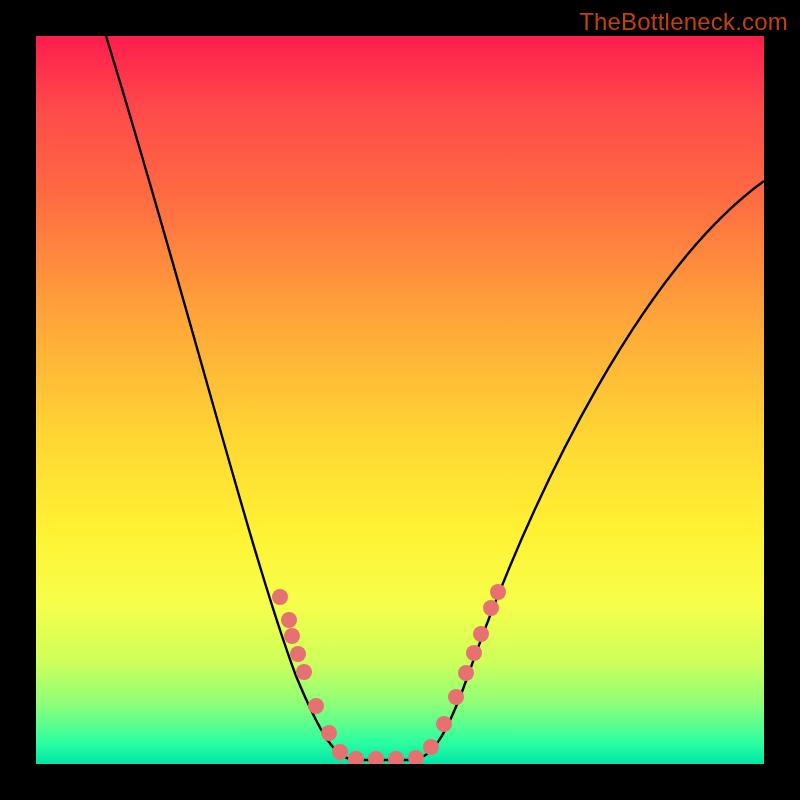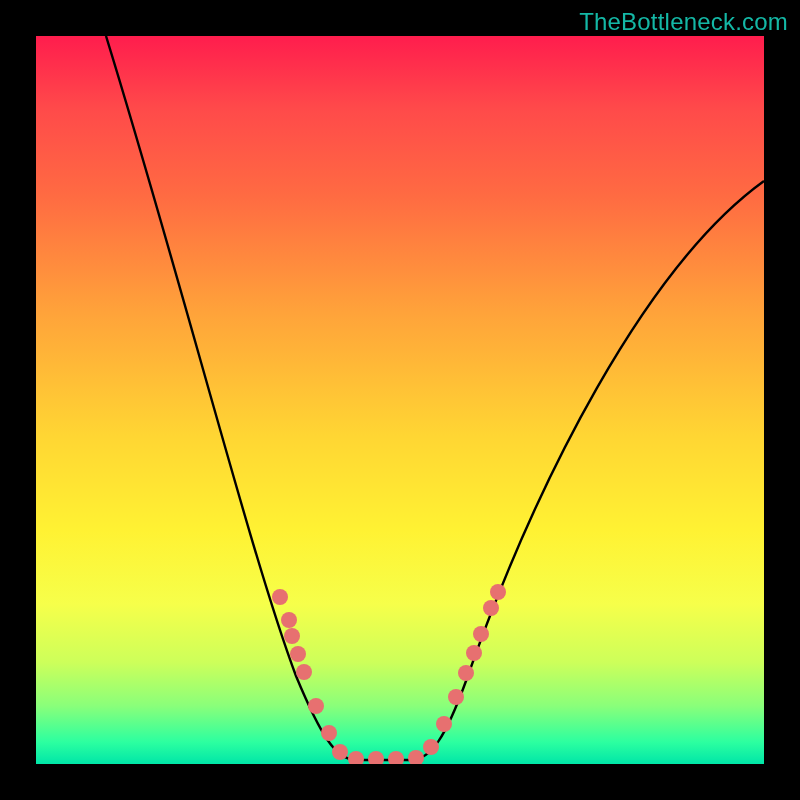--- a/index.html
+++ b/index.html
@@ -38,21 +38,21 @@
       #2cffa0 97%,
       #00e6a8 100%
     );
   }
   .watermark {
     position: absolute;
     top: 8px;
     right: 12px;
     font-size: 24px;
     font-weight: 500;
-    color: #14b8a6;
+    color: #c2410c;
     letter-spacing: 0.2px;
   }
   svg.curve {
     position: absolute;
     top: 0;
     left: 0;
   }
 </style>
 </head>
 <body>

